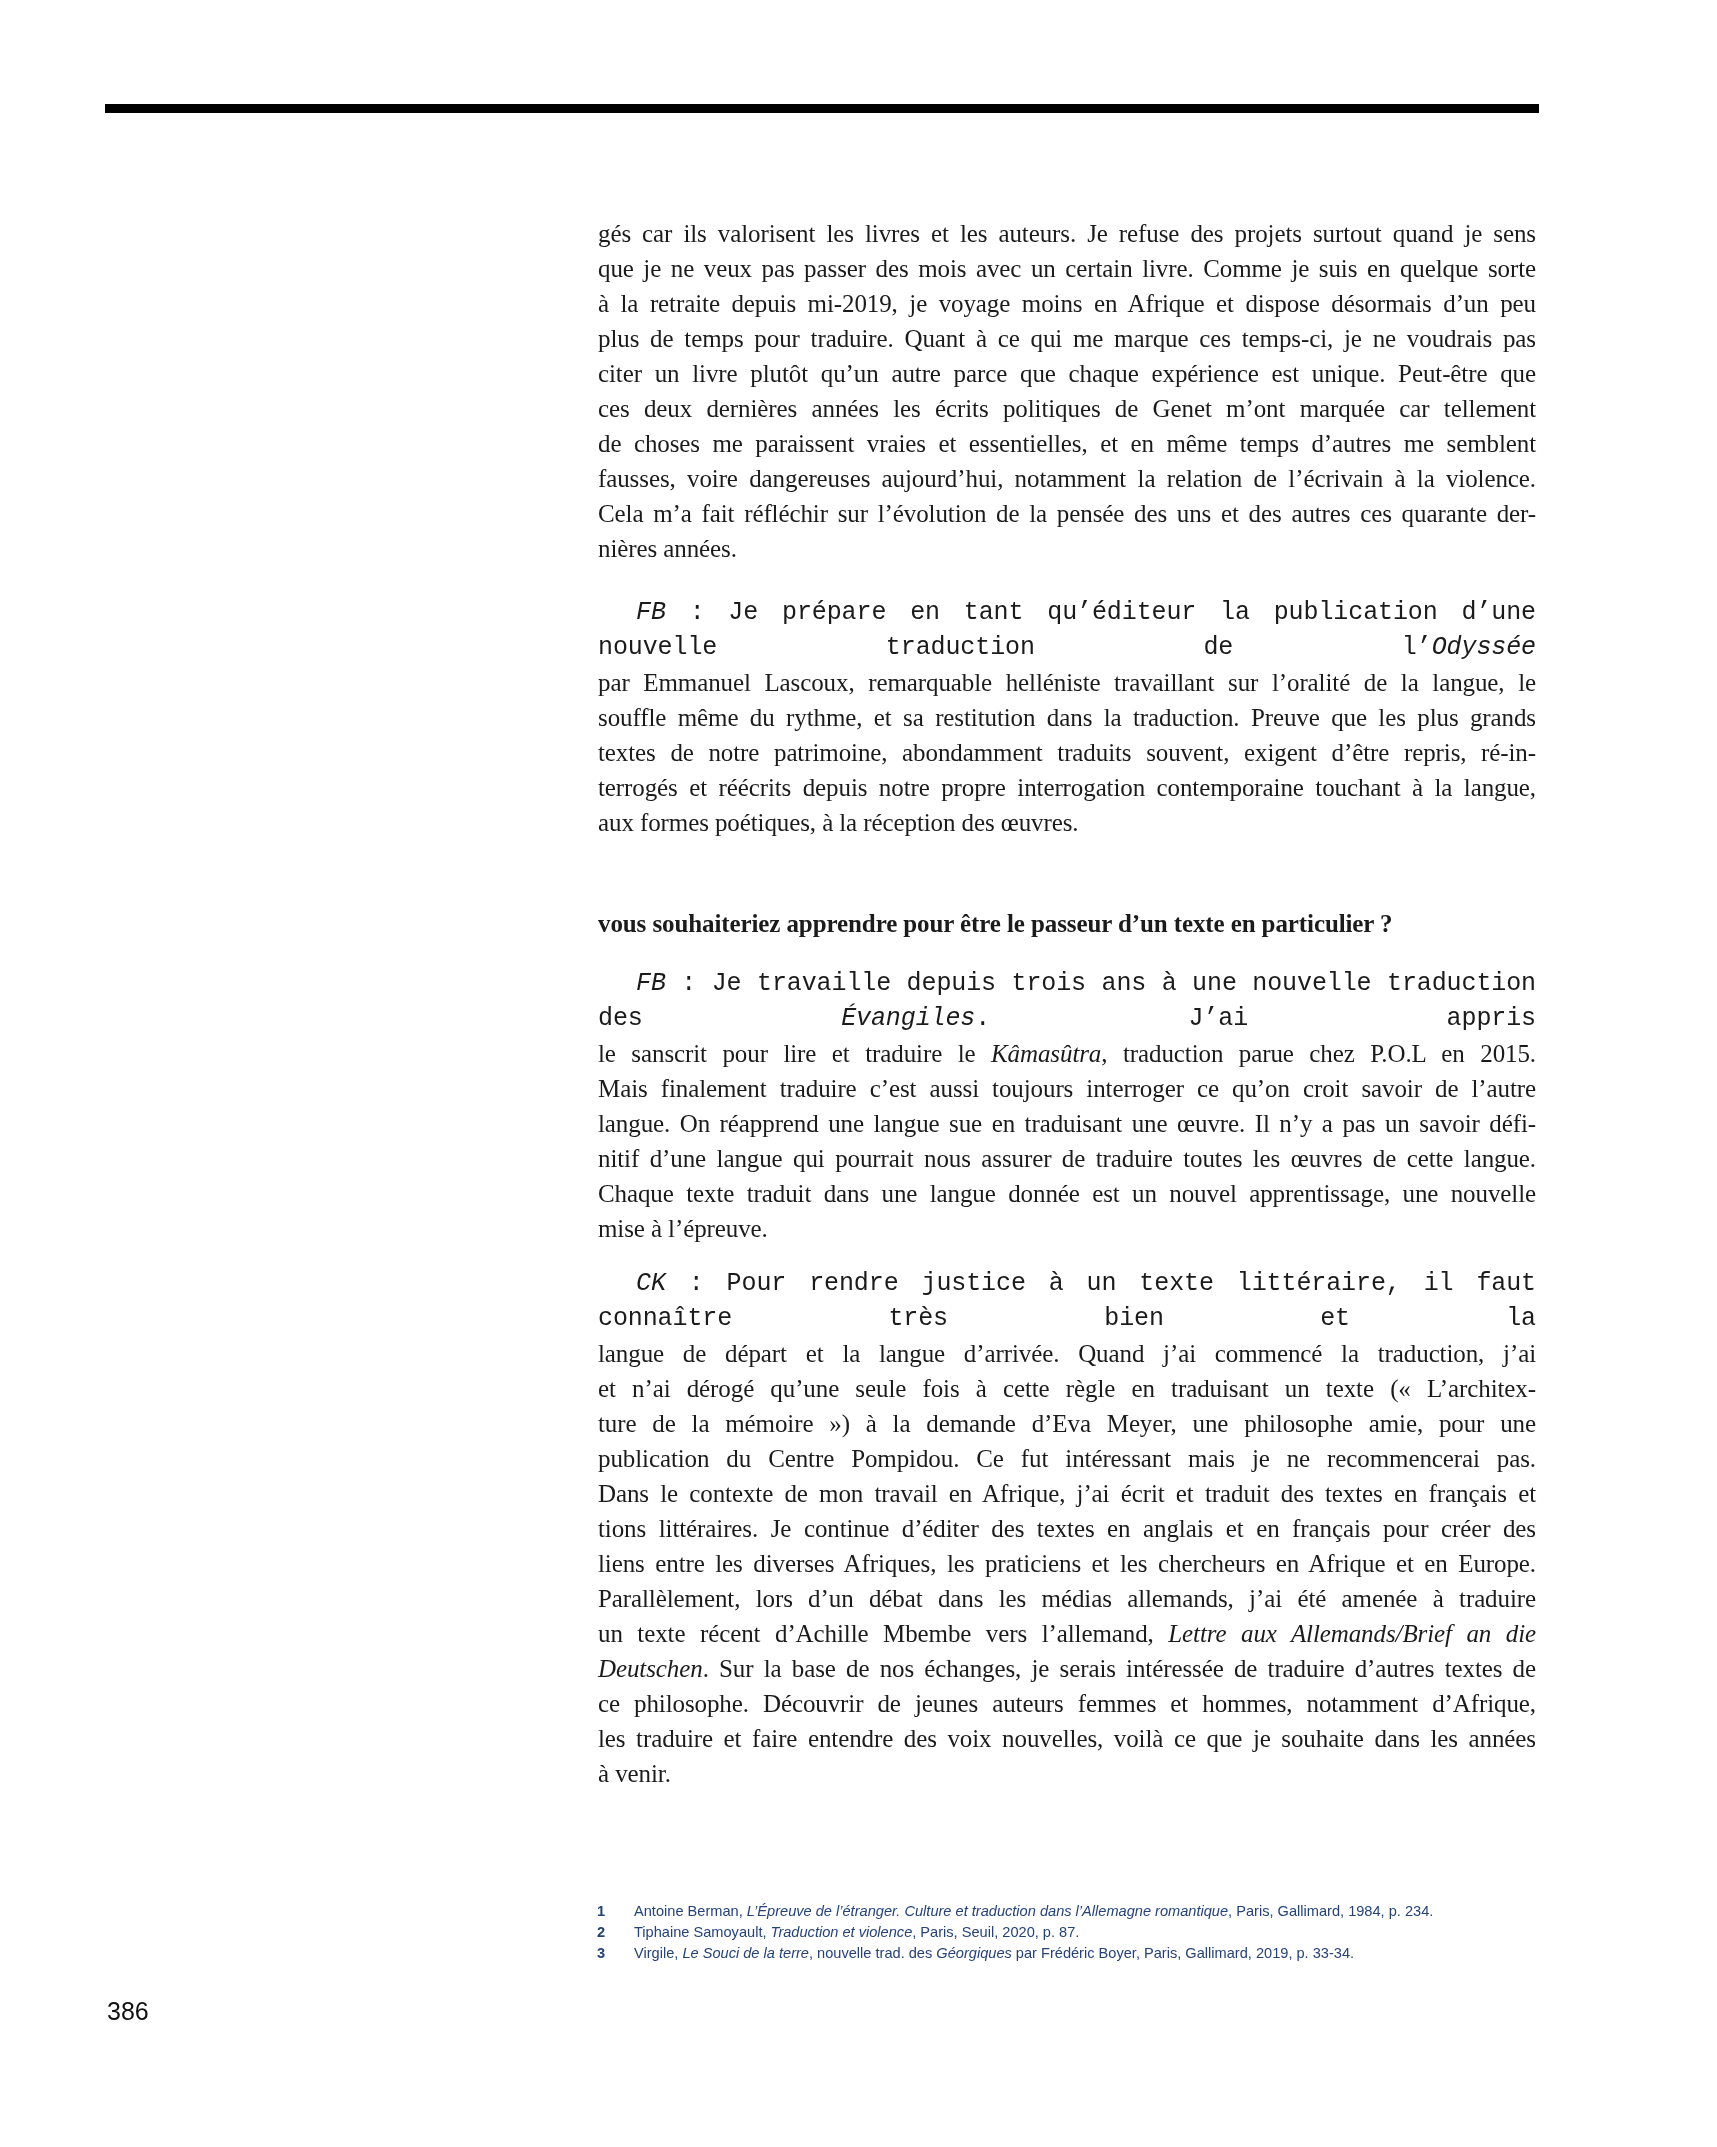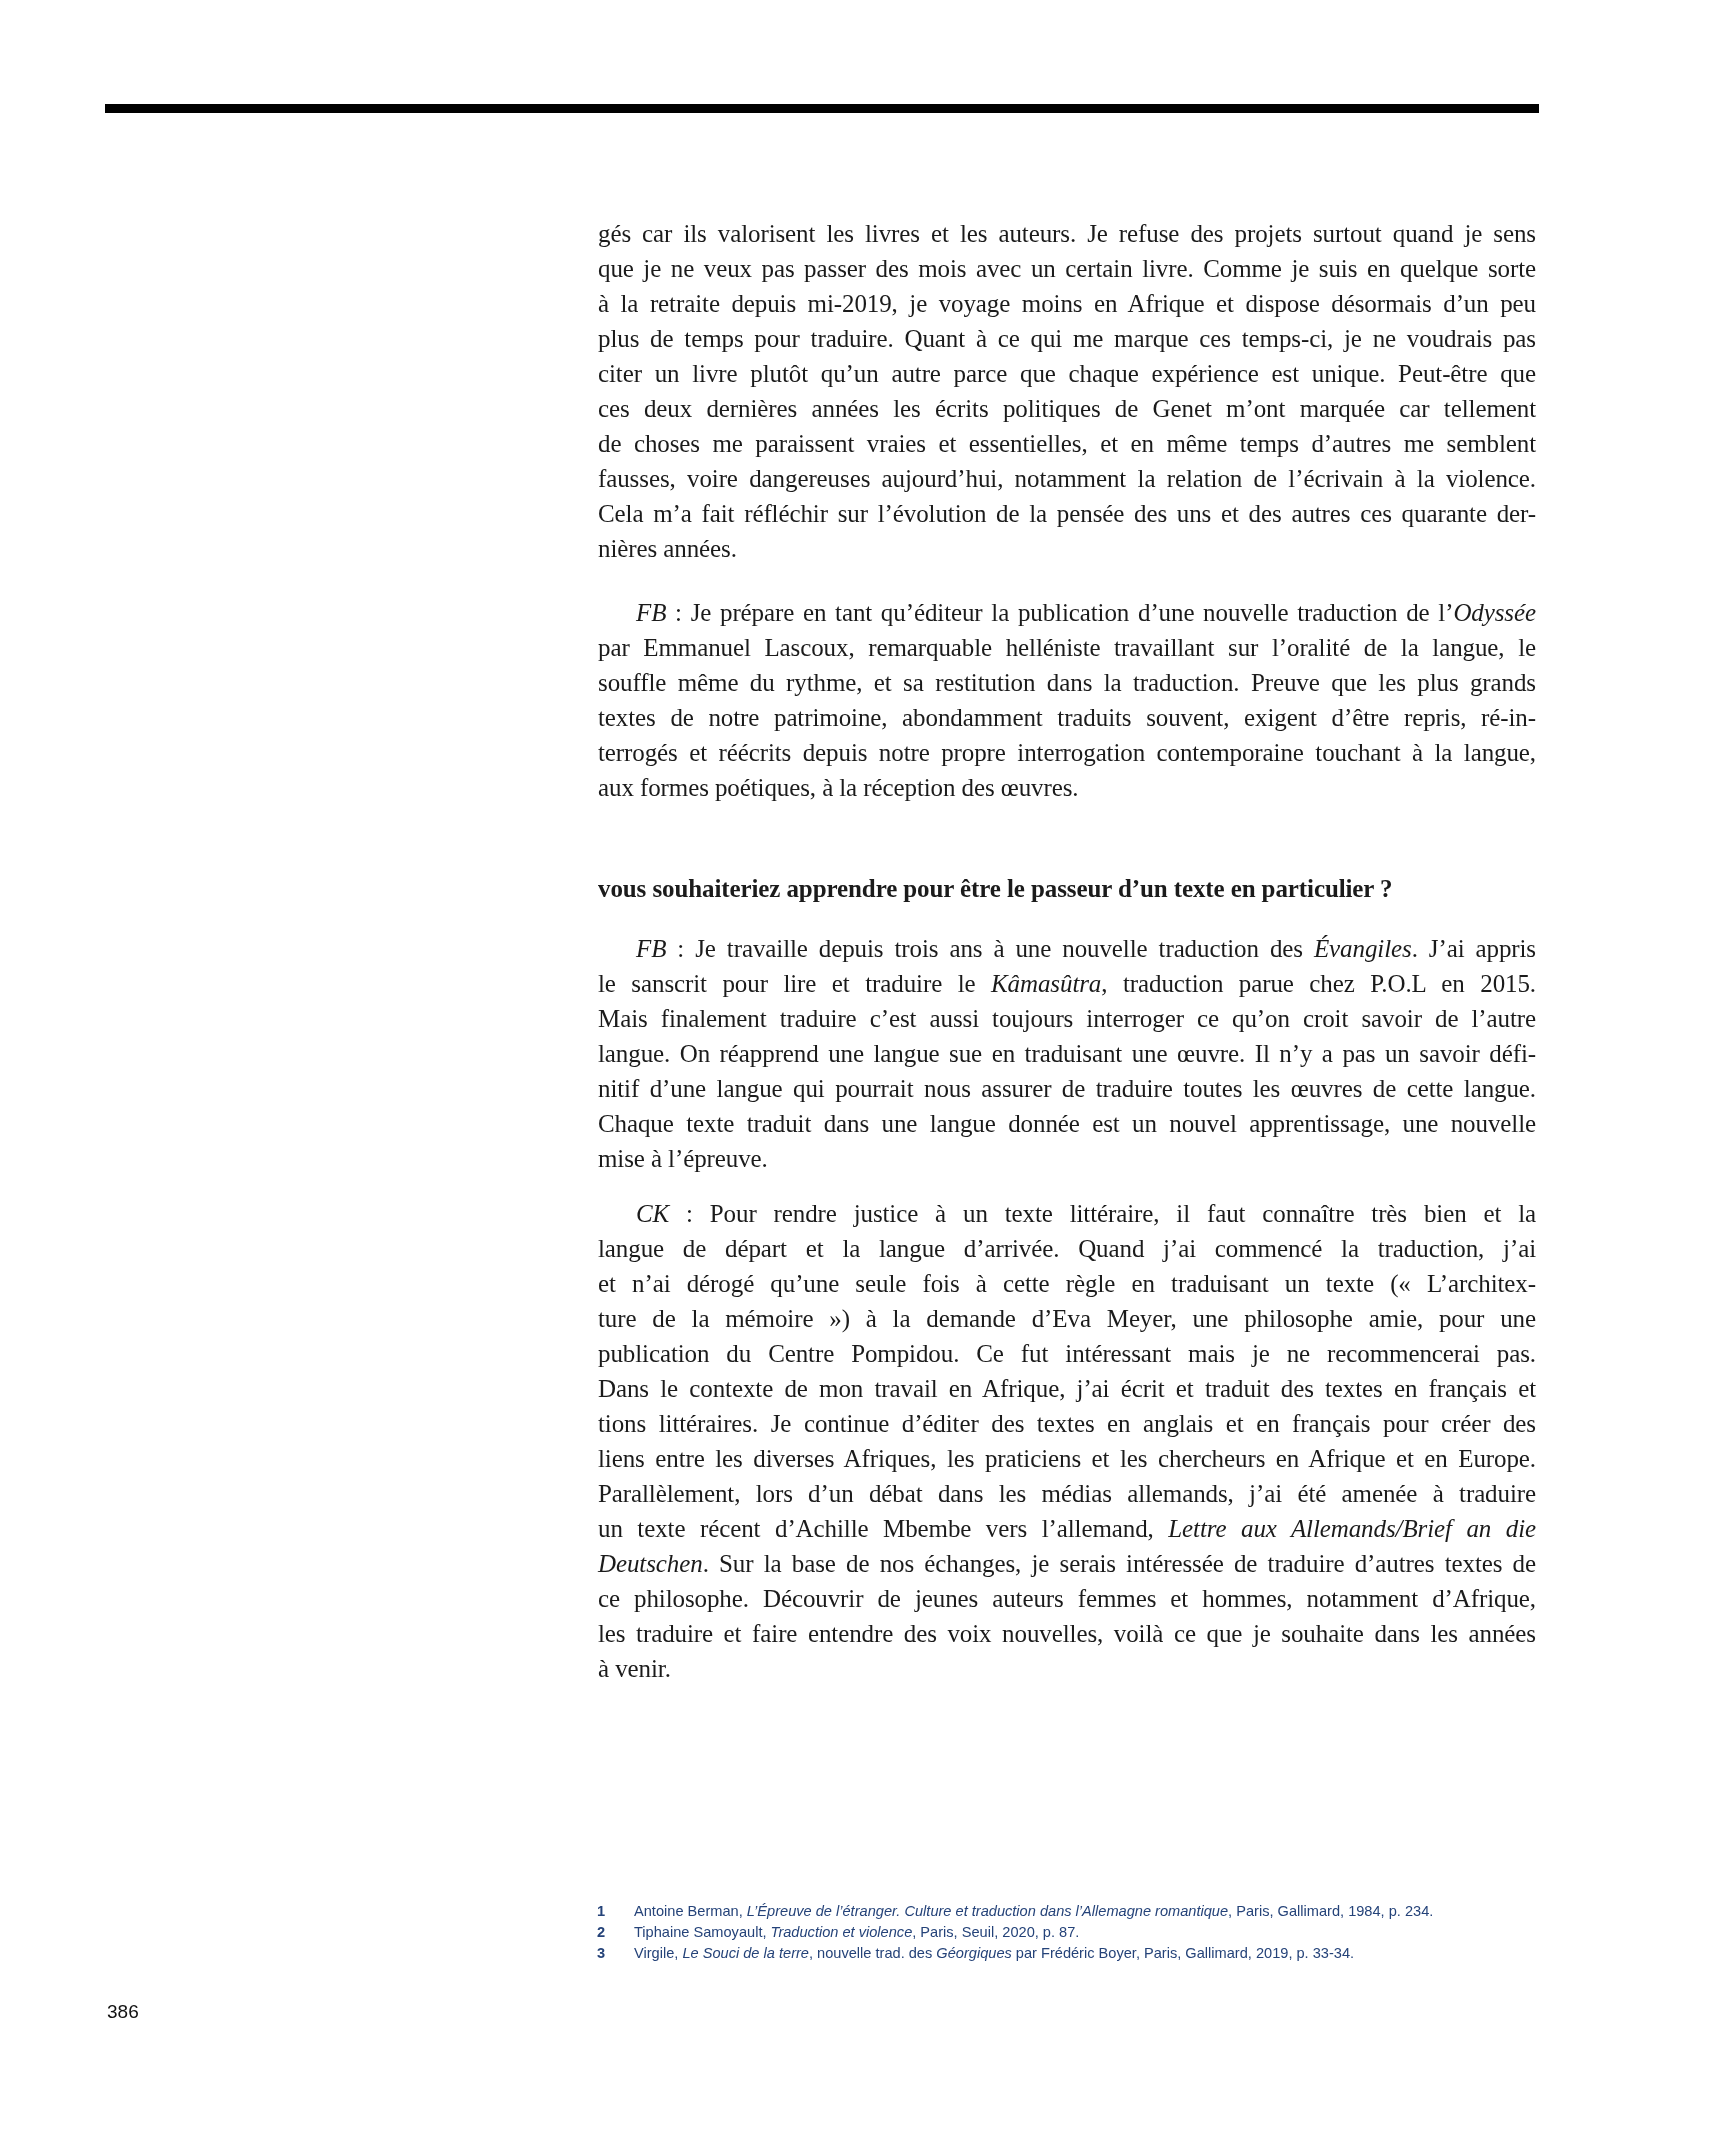--- a/index.html
+++ b/index.html
@@ -20,36 +20,36 @@
     color:var(--body-color,#1b1b1b);
     font-size:25px;line-height:35px;letter-spacing:-0.1px;
   }
   .block{margin:0;}
   #blocks .block:nth-child(2){margin-top:29px;}
   #blocks .block:nth-child(3){margin-top:66px;}
   #blocks .block:nth-child(4){margin-top:25px;}
   #blocks .block:nth-child(5){margin-top:20px;}
   .line{text-align:justify;text-align-last:justify;}
   .line.last{text-align-last:left;}
-  .block.indent .line.first{text-indent:38px;}
+  .block.indent .line.first{text-indent:38px;font-family:Liberation Mono, monospace;}
   .block.heading{font-weight:bold;}
   .it{font-style:italic;text-align:right;}
   .footnotes{
     position:absolute;left:597px;top:1901px;width:941px;
     font-family:"Liberation Sans", sans-serif;
     font-size:14.6px;line-height:21px;
     color:var(--footnote-color,#254379);
   }
   .footnote{display:flex;align-items:baseline;}
   .fn-num{font-weight:bold;width:37px;flex:none;}
   .fn-text{flex:1;}
   .page-number{
     position:absolute;left:107px;top:1999px;
     font-family:"Liberation Sans", sans-serif;
-    font-size:19px;line-height:25.6px;
+    font-size:25px;line-height:25.6px;
     color:#111111;
   }
 </style>
 </head>
 <body>
 
 <div class="rule"></div>
 
 <main class="column">
   <div id="blocks">

